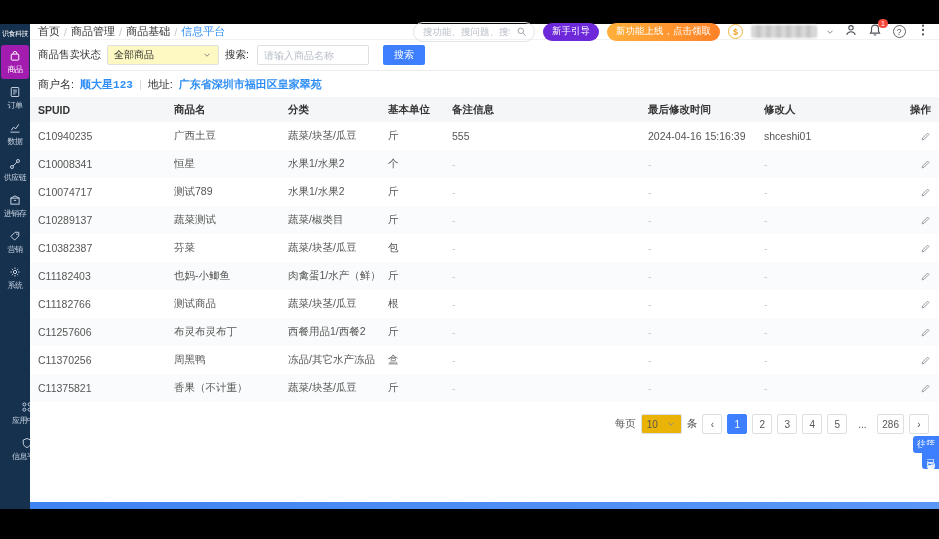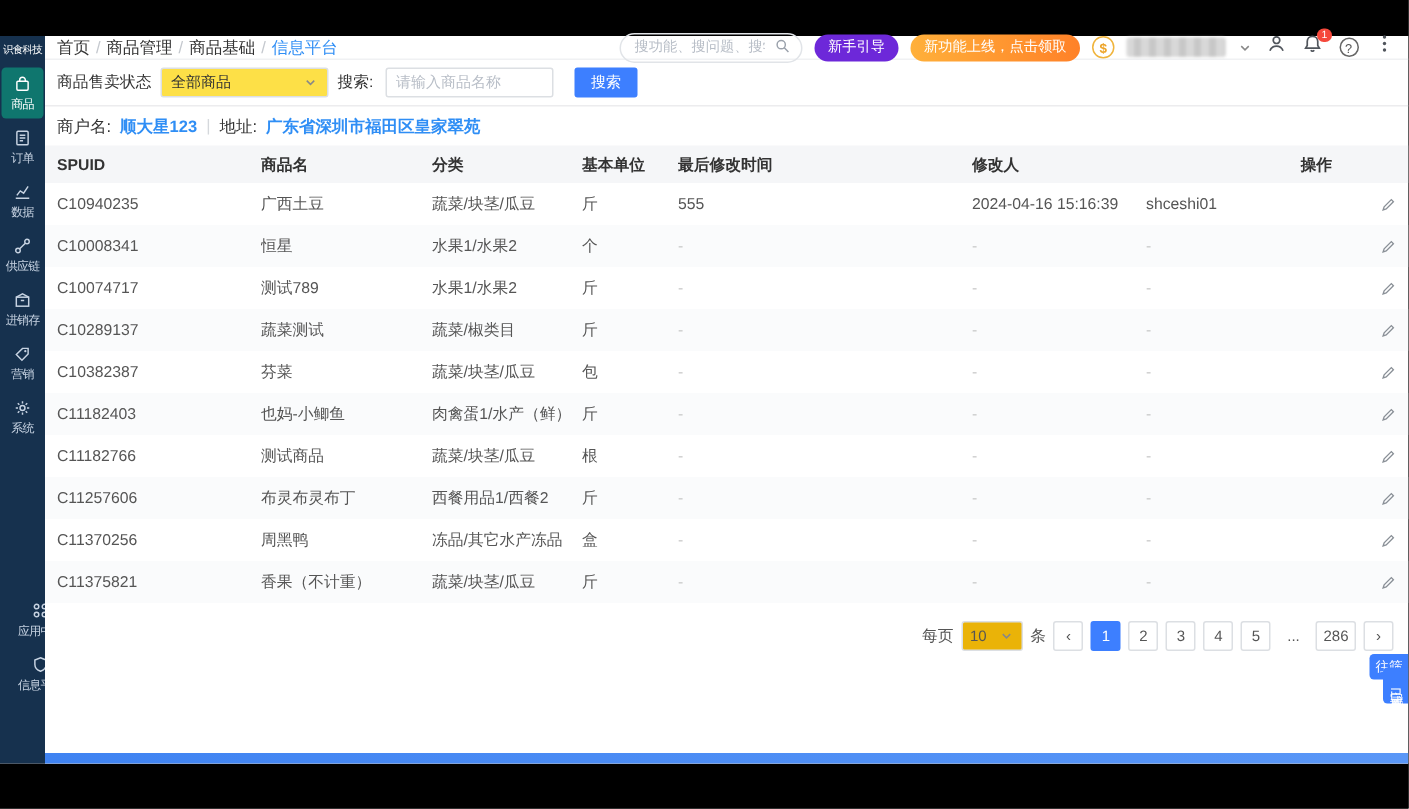--- a/index.html
+++ b/index.html
@@ -5,21 +5,21 @@
   html,body{margin:0;padding:0;background:#000;}
   *{box-sizing:border-box;font-family:"Liberation Sans","DejaVu Sans",sans-serif;}
   .stage{position:relative;width:939px;height:539px;background:#000;overflow:hidden;}
   .app{position:absolute;top:24px;left:0;width:939px;height:485px;display:flex;background:#fff;}
 
   
   .sidebar{width:30px;flex-shrink:0;background:#16314e;color:#c7d3e2;display:flex;flex-direction:column;align-items:center;padding:3px 0 0;}
   .logo{font-size:7px;color:#fff;line-height:1.1;padding:3px 0 6px;white-space:nowrap;letter-spacing:-0.5px;}
   .side-menu{display:flex;flex-direction:column;align-items:center;width:100%;}
   .side-item{width:28px;margin:1px 0;padding:5px 0 4px;display:flex;flex-direction:column;align-items:center;gap:2px;border-radius:3px;cursor:pointer;}
-  .side-item.active{background:#0f766e;color:#fff;}
+  .side-item.active{background:#a21caf;color:#fff;}
   .side-icon{display:block;width:12px;height:12px;}
   .side-icon svg{width:12px;height:12px;display:block;}
   .side-label{font-size:8px;letter-spacing:-0.5px;white-space:nowrap;}
   .side-bottom{margin-top:auto;margin-bottom:42px;display:flex;flex-direction:column;align-items:center;width:100%;padding-left:24px;}
 
   
   .content{flex:1;min-width:0;display:flex;flex-direction:column;position:relative;background:#fff;}
 
   .topbar{height:16px;display:flex;align-items:center;padding:0 8px;gap:6px;border-bottom:1px solid #f0f1f3;flex-shrink:0;}
   .breadcrumb{display:flex;align-items:center;gap:4px;font-size:11px;color:#333;white-space:nowrap;}
@@ -37,28 +37,28 @@
   .coin{width:15px;height:15px;border-radius:50%;border:1.2px solid #f0b43c;color:#eda429;font-size:9px;font-weight:bold;display:flex;align-items:center;justify-content:center;flex-shrink:0;}
   .blur-name{width:66px;height:13px;border-radius:2px;background:repeating-linear-gradient(90deg,#d8d8d8 0 5px,#c7c7c7 5px 10px);filter:blur(1px);}
   .icon-btn{width:16px;height:16px;color:#50555c;position:relative;display:flex;align-items:center;justify-content:center;cursor:pointer;flex-shrink:0;}
   .icon-btn svg{width:14px;height:14px;}
   .chev{width:10px;height:10px;color:#888;}
   .chev svg{width:10px;height:10px;display:block;}
   .badge{position:absolute;top:-5px;right:-5px;background:#f5483b;color:#fff;font-size:7px;line-height:9px;min-width:10px;text-align:center;border-radius:5px;padding:0 2px;}
   .help-circle{width:13px;height:13px;border:1px solid #666;border-radius:50%;font-size:8.5px;color:#555;display:flex;align-items:center;justify-content:center;}
 
   .filterbar{height:31px;display:flex;align-items:center;padding:0 8px;gap:6px;border-bottom:1px solid #ececee;font-size:10.5px;color:#333;flex-shrink:0;}
-  .select{width:112px;height:20px;border:1px solid #dcdfe3;border-radius:2px;display:flex;align-items:center;padding:0 6px;font-size:10px;color:#333;cursor:pointer;background:#fde047;}
+  .select{width:112px;height:20px;border:1px solid #dcdfe3;border-radius:2px;display:flex;align-items:center;padding:0 6px;font-size:10px;color:#333;cursor:pointer;background:#fef9c3;}
   .select .sel-val{flex:1;}
   .filter-input{width:112px;height:20px;border:1px solid #dcdfe3;border-radius:2px;padding:0 6px;font-size:10px;color:#555;outline:none;margin-left:2px;}
   .filter-input::placeholder{color:#b8bec7;}
   .btn-search{height:20px;background:#3d7fff;color:#fff;border:none;border-radius:2px;font-size:10px;padding:0 11px;margin-left:8px;cursor:pointer;}
 
   .merchant-row{height:26px;display:flex;align-items:center;gap:6px;padding:0 8px;font-size:11px;color:#333;flex-shrink:0;}
-  .merchant-link{color:#2f8ef5;font-weight:bold;cursor:pointer;}
+  .merchant-link{color:#2f8ef5;font-weight:bold;cursor:pointer;font-family:Liberation Mono, monospace;}
   .merchant-div{color:#d5d8dc;}
 
   .table-header,.table-row{display:grid;grid-template-columns:136px 114px 100px 64px 196px 116px 124px 43px;align-items:center;padding:0 8px;}
   .table-header{height:25px;background:#f5f6f8;font-size:10.5px;font-weight:bold;color:#333;flex-shrink:0;}
   .table-row{height:28px;font-size:10.5px;color:#555;}
   .table-row:nth-child(even){background:#fafbfc;}
   .th,.td{white-space:nowrap;overflow:hidden;text-overflow:ellipsis;padding-right:6px;}
   .th.op,.td.op{justify-self:end;padding-right:0;}
   .td.dash{color:#c8c8c8;}
   .pencil{color:#8a9097;cursor:pointer;}
@@ -249,20 +249,21 @@
         <span class="merchant-div">|</span>
         <span>地址:</span>
         <span class="merchant-link">广东省深圳市福田区皇家翠苑</span>
       </div>
 
       <div class="table-header">
           <div class="th">SPUID</div>
           <div class="th">商品名</div>
           <div class="th">分类</div>
           <div class="th">基本单位</div>
+          <div class="th">备注信息</div>
           <div class="th">最后修改时间</div>
           <div class="th">修改人</div>
           <div class="th op">操作</div>
         </div>
       <div>
           <div class="table-row">
             <div class="td">C10940235</div>
             <div class="td">广西土豆</div>
             <div class="td">蔬菜/块茎/瓜豆</div>
             <div class="td">斤</div>

